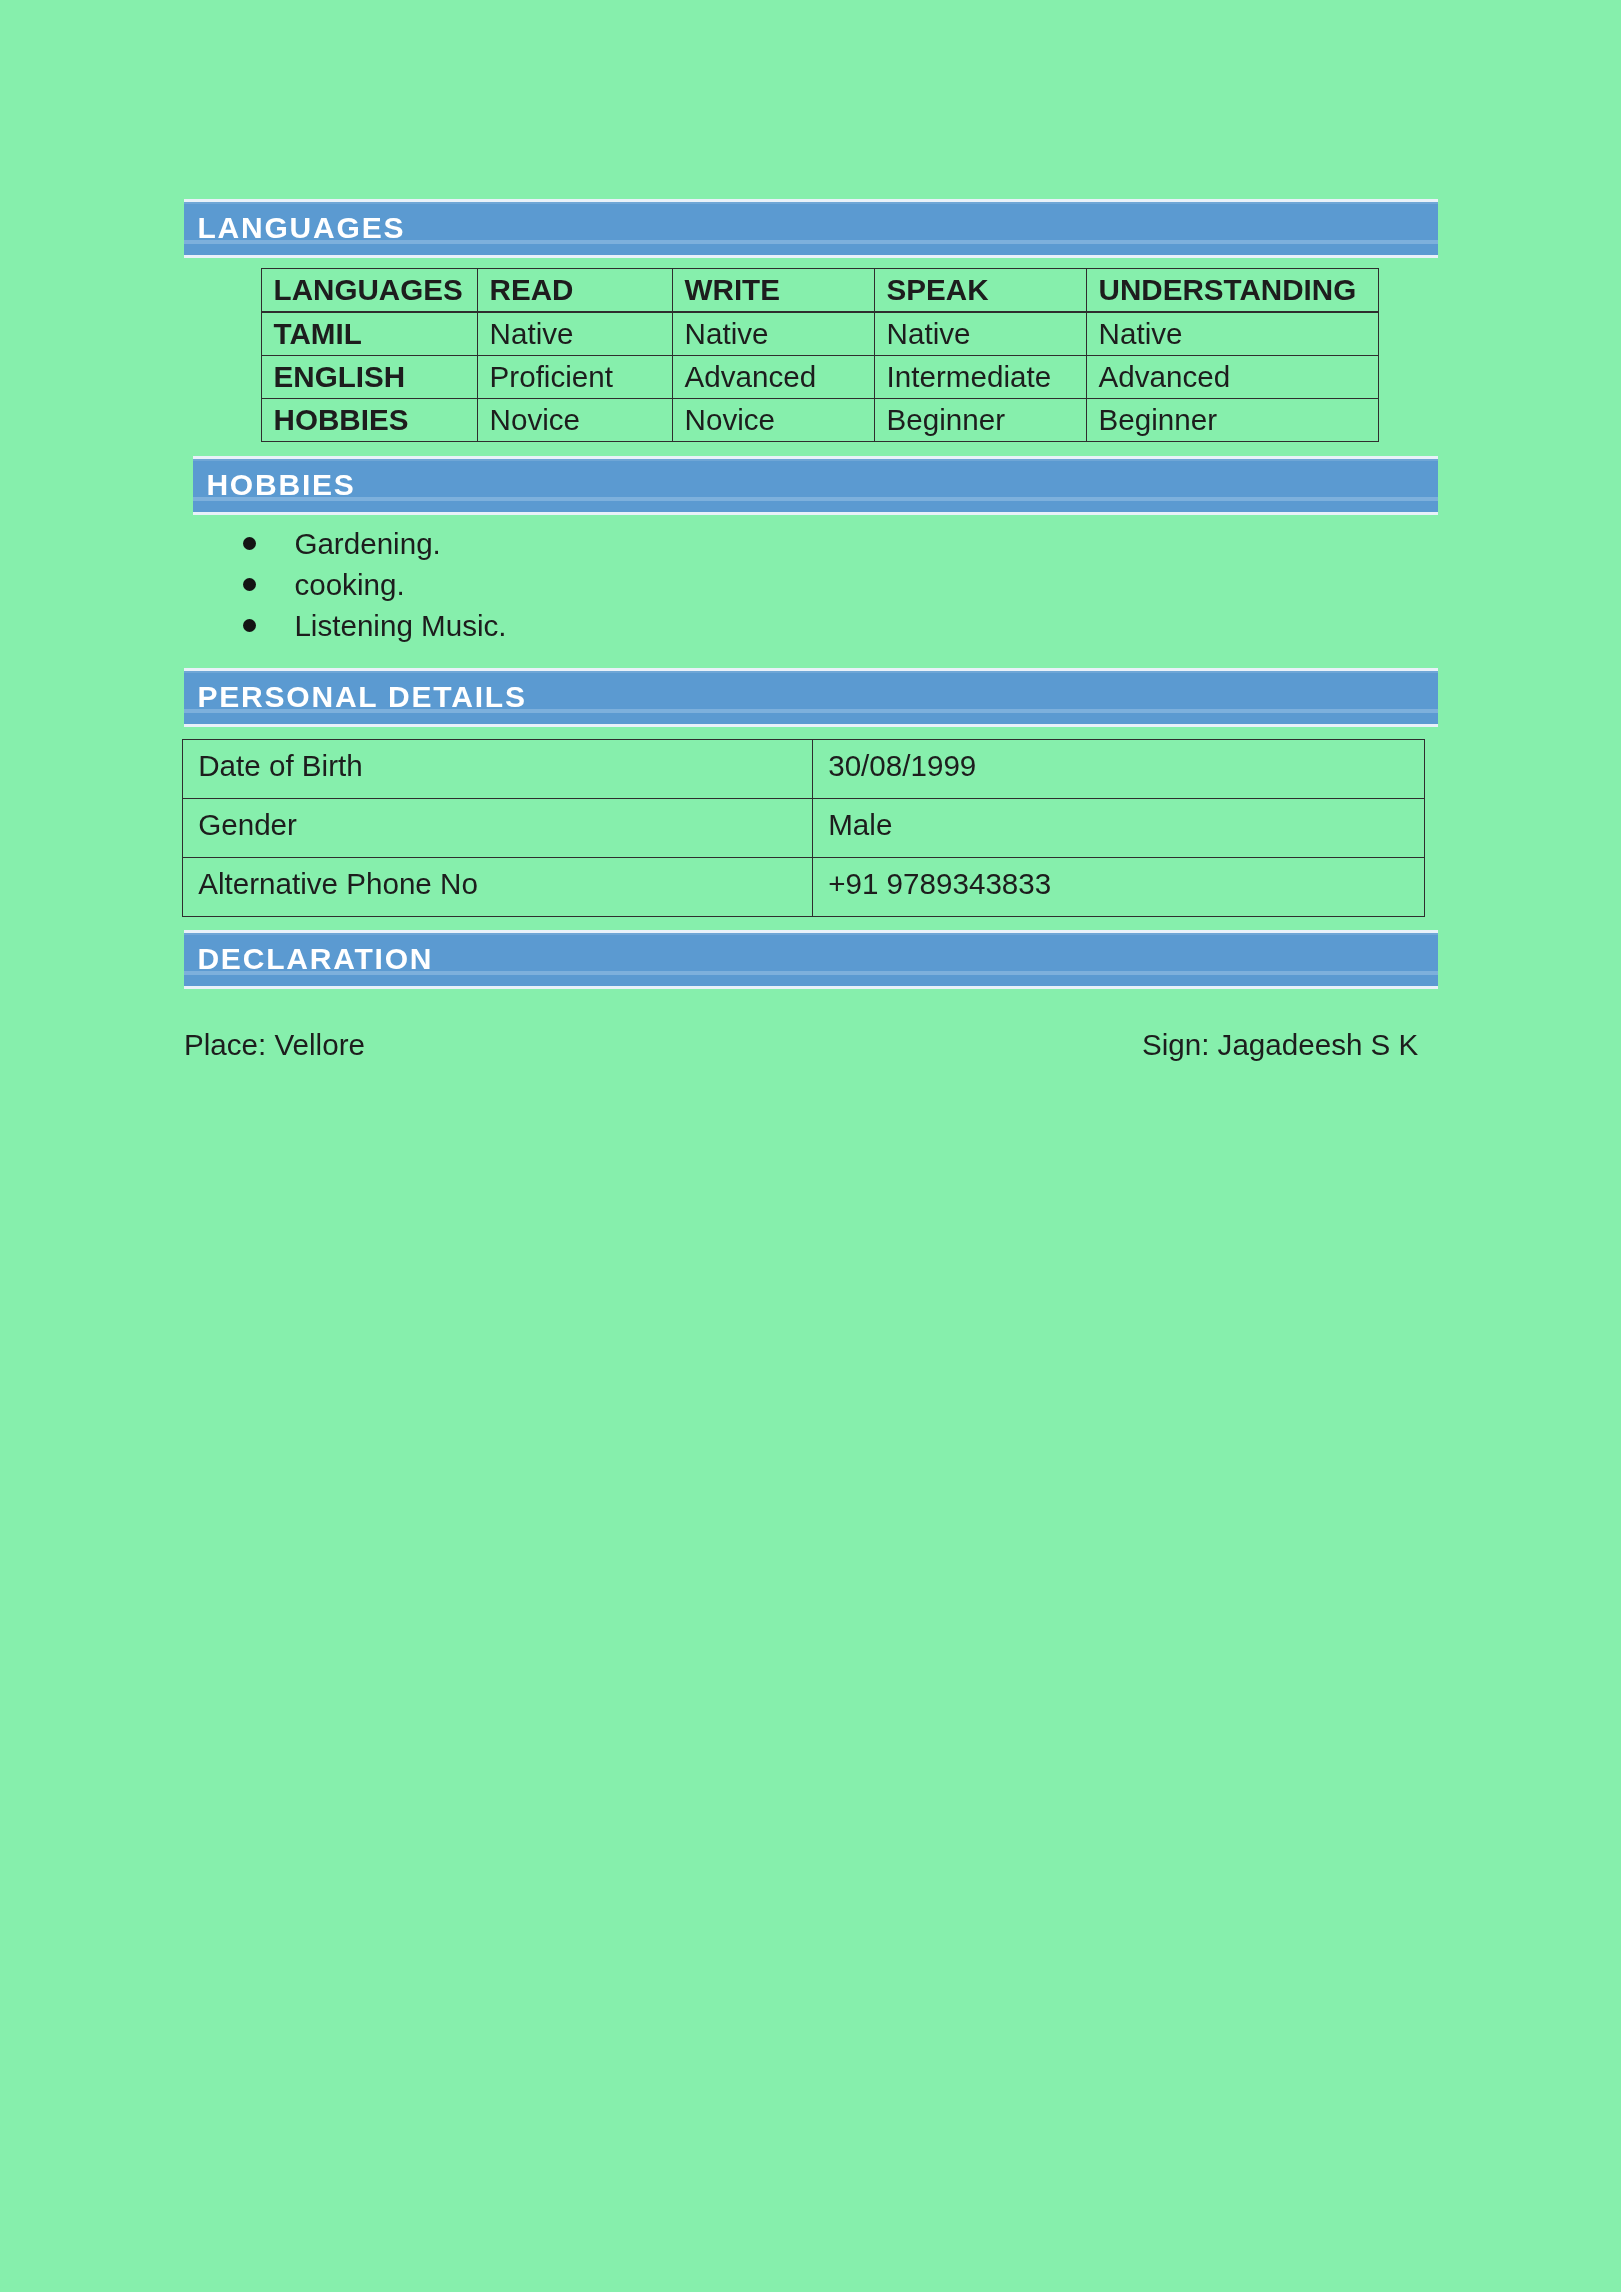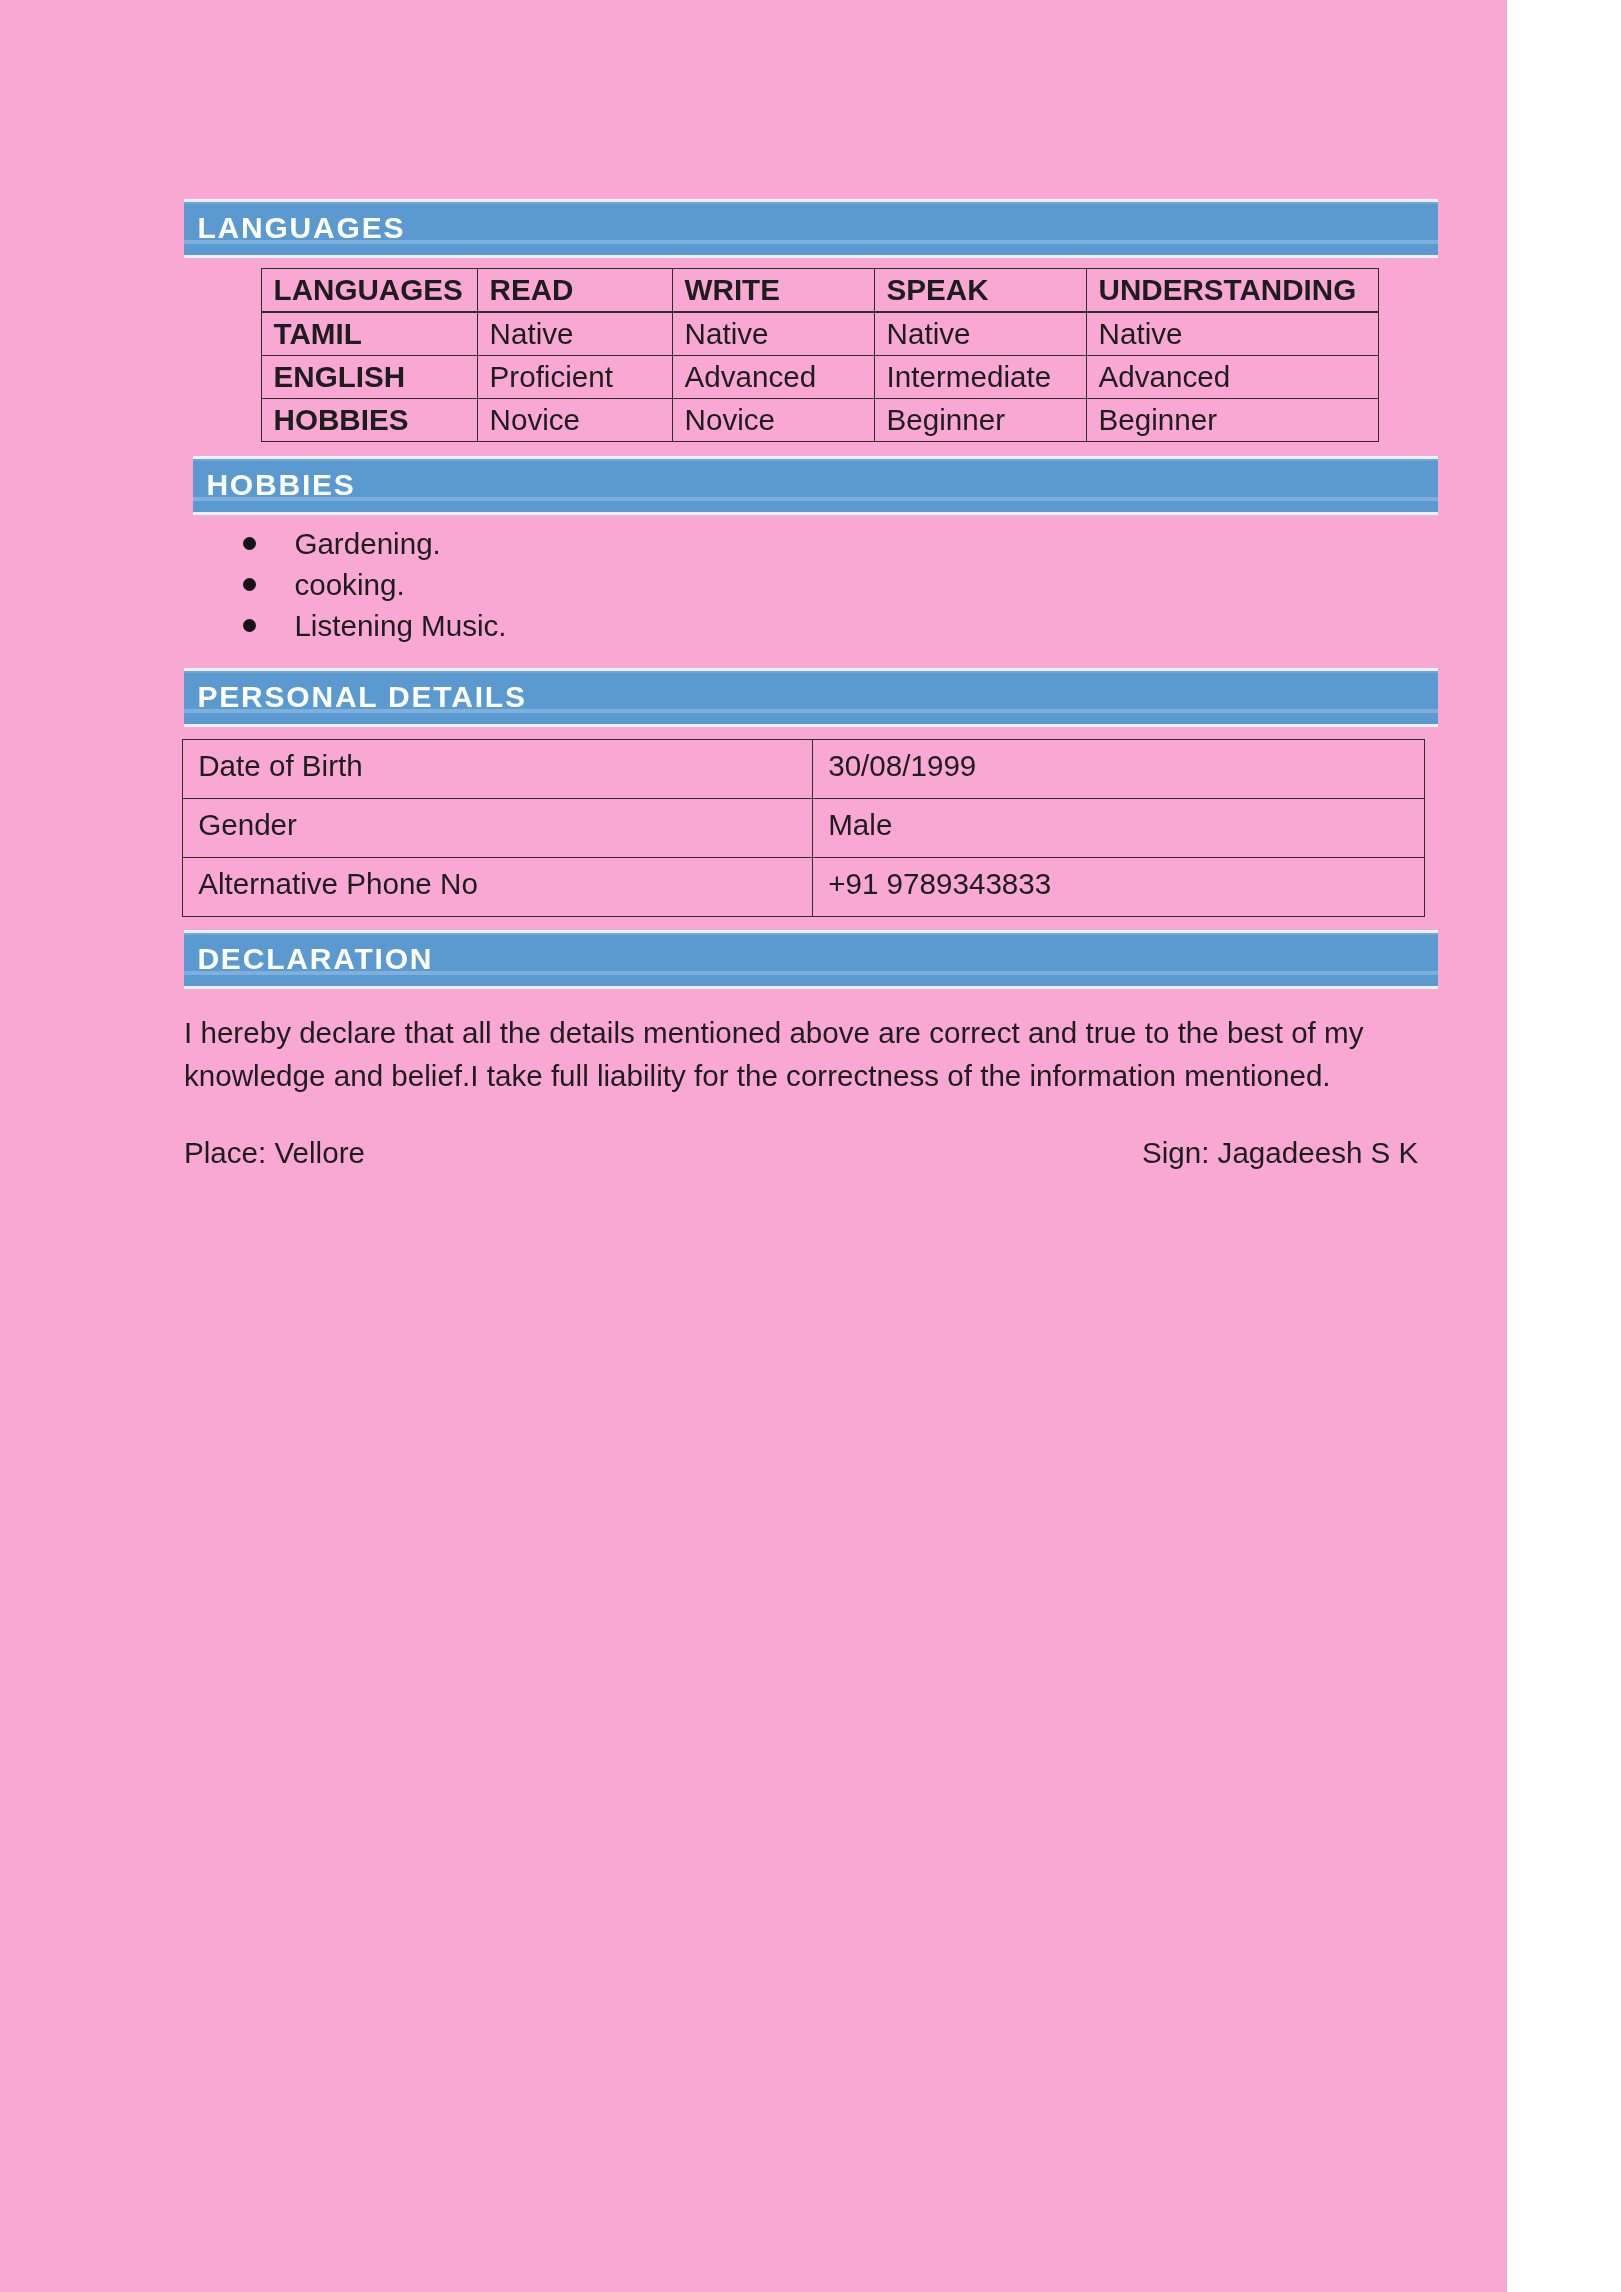--- a/index.html
+++ b/index.html
@@ -1,19 +1,19 @@
 <!DOCTYPE html>
 <html style="font-size:14.3px"><head>
 <meta charset="utf-8">
 <style>
   html, body { margin:0; padding:0; background:#ffffff; }
   .page {
     position:relative;
-    width:1507px; height:2293px;
-    background:#f9a8d4;
+    width:1621px; height:2293px;
+    background:#86efac;
     font-family:"Liberation Sans","DejaVu Sans",sans-serif;
     color:#1d1d1d;
     overflow:hidden;
   }
   .content { position:absolute; left:184px; top:199px; width:1254px; }
 
   
   .section-bar {
     box-sizing:border-box;
     height:59px;
@@ -184,21 +184,20 @@
           <td>Alternative Phone No</td>
           <td>+91 9789343833</td>
         </tr>
       </tbody>
     </table>
 
     <div class="section-bar mt-bar4">
       <span>DECLARATION</span>
     </div>
 
-    <p class="decl-text">I hereby declare that all the details mentioned above are correct and true to the best of my knowledge and belief.I take full liability for the correctness of the information mentioned.</p>
 
     <div class="place-sign">
       <span>Place: Vellore</span>
       <span>Sign: Jagadeesh S K</span>
     </div>
 
   </div>
 </div>
 
 

